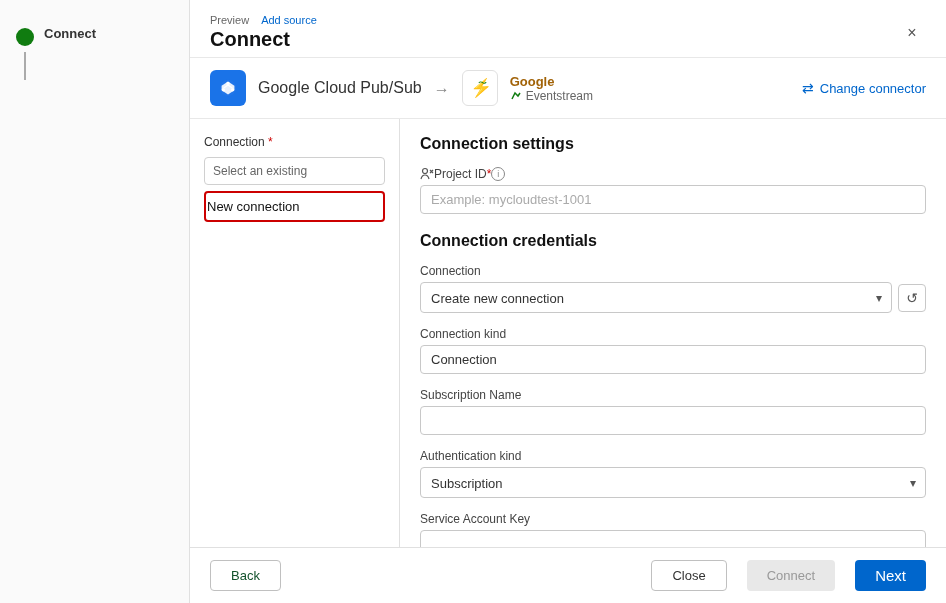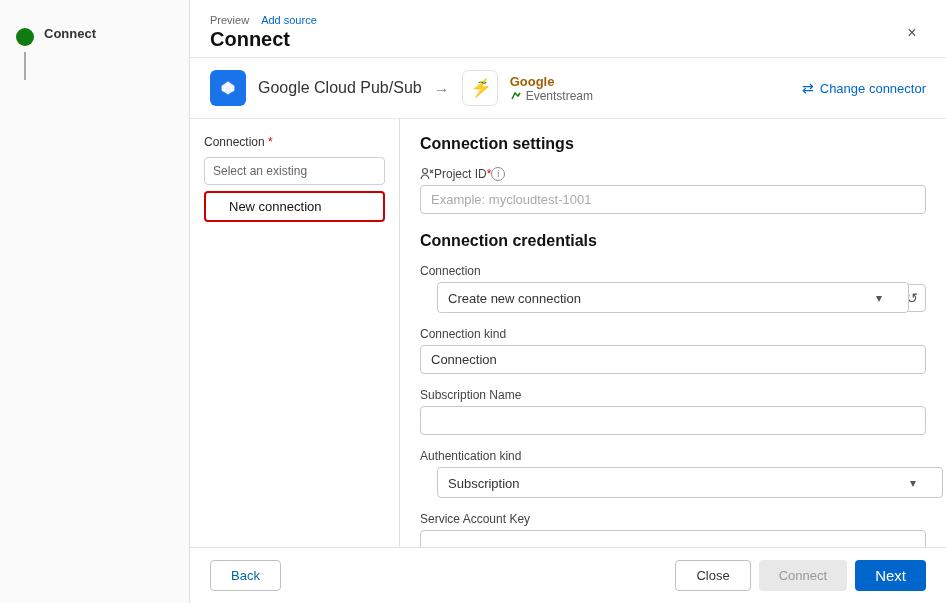--- a/index.html
+++ b/index.html
@@ -43,50 +43,50 @@
     .change-connector-btn { margin-left: auto; display: flex; align-items: center; gap: 6px; cursor: pointer; border: none; background: transparent; color: #0066cc; font-size: 13px; font-weight: 500; }
 
     
     .dialog-body { display: flex; flex: 1; overflow: hidden; }
 
     
     .left-panel { width: 210px; background: #fff; border-right: 1px solid #e0e0e0; padding: 16px 14px; flex-shrink: 0; }
     .connection-label { font-size: 12px; color: #333; margin-bottom: 8px; }
     .connection-label .required { color: #cc0000; }
     .select-existing-btn { width: 100%; padding: 6px 8px; border: 1px solid #d0d0d0; border-radius: 4px; background: #fff; font-size: 12px; color: #666; text-align: left; cursor: pointer; margin-bottom: 6px; }
-    .new-connection-btn { width: 100%; padding: 6px 23px; border: 2px solid #cc0000; border-radius: 4px; background: #fff; font-size: 13px; color: #111; font-weight: 500; cursor: pointer; text-align: left; }
+    .new-connection-btn { width: 100%; padding: 6px 1px; border: 2px solid #cc0000; border-radius: 4px; background: #fff; font-size: 13px; color: #111; font-weight: 500; cursor: pointer; text-align: left; }
 
     
     .settings-panel { flex: 1; background: #fff; overflow-y: auto; padding: 16px 20px; }
     .settings-section-title { font-size: 16px; font-weight: 700; color: #111; margin-bottom: 14px; }
     .field-group { margin-bottom: 14px; }
     .field-label { font-size: 12px; color: #444; margin-bottom: 4px; display: flex; align-items: flex-end; }
     .field-label .required { color: #cc0000; }
     .field-label .info-icon { width: 14px; height: 14px; border-radius: 50%; border: 1px solid #888; display: inline-flex; align-items: center; justify-content: center; font-size: 9px; color: #888; cursor: pointer; }
     .text-input { width: 100%; padding: 6px 10px; border: 1px solid #c8c8c8; border-radius: 4px; font-size: 13px; color: #333; background: #fff; }
     .text-input::placeholder { color: #aaa; }
 
     .credentials-title { font-size: 16px; font-weight: 600; color: #111; margin-bottom: 14px; margin-top: 18px; }
 
     .select-row { display: flex; align-items: center; gap: 6px; }
     .select-wrapper { flex: 1; position: relative; }
-    .select-wrapper select { width: 100%; padding: 8px 30px 6px 10px; border: 1px solid #c8c8c8; border-radius: 4px; font-size: 13px; color: #333; background: #fff; appearance: none; cursor: pointer; margin-left: 17px; }
+    .select-wrapper select { width: 100%; padding: 8px 30px 6px 10px; border: 1px solid #c8c8c8; border-radius: 4px; font-size: 13px; color: #333; background: #fff; appearance: none; cursor: pointer; }
     .select-wrapper::after { content: '▾'; position: absolute; right: 10px; top: 50%; transform: translateY(-50%); color: #555; pointer-events: none; font-size: 12px; }
     .refresh-btn { width: 28px; height: 28px; border: 1px solid #c8c8c8; border-radius: 4px; background: #fff; cursor: pointer; display: flex; align-items: center; justify-content: center; font-size: 14px; color: #555; }
 
     
     .settings-panel::-webkit-scrollbar { width: 8px; }
     .settings-panel::-webkit-scrollbar-track { background: #f0f0f0; }
     .settings-panel::-webkit-scrollbar-thumb { background: #c0c0c0; border-radius: 4px; }
 
     
     .dialog-footer { display: flex; align-items: center; justify-content: space-between; padding: 12px 20px; border-top: 1px solid #e0e0e0; background: #fff; }
     .footer-left { display: flex; gap: 8px; }
-    .footer-right { display: flex; gap: 8px; }
-    .btn-back { padding: 7px 20px; border: 1px solid #c0c0c0; border-radius: 4px; background: #fff; font-size: 13px; cursor: pointer; color: #0369a1; }
+    .footer-right { display: flex; gap: 20px; }
+    .btn-back { padding: 7px 20px; border: 1px solid #c0c0c0; border-radius: 4px; background: #fff; font-size: 13px; cursor: pointer; color: #14532d; }
     .btn-close { padding: 7px 20px; border: 1px solid #c0c0c0; border-radius: 4px; background: #fff; font-size: 13px; cursor: pointer; color: #333; }
     .btn-connect { padding: 7px 20px; border: none; border-radius: 4px; background: #e8e8e8; font-size: 13px; cursor: not-allowed; color: #999; }
     .btn-next { padding: 7px 20px; border: none; border-radius: 4px; background: #0066cc; font-size: 15px; cursor: pointer; color: #fff; }
   </style>
 </head>
 <body>
 
 <div class="app-container">
 
   <div class="sidebar">

